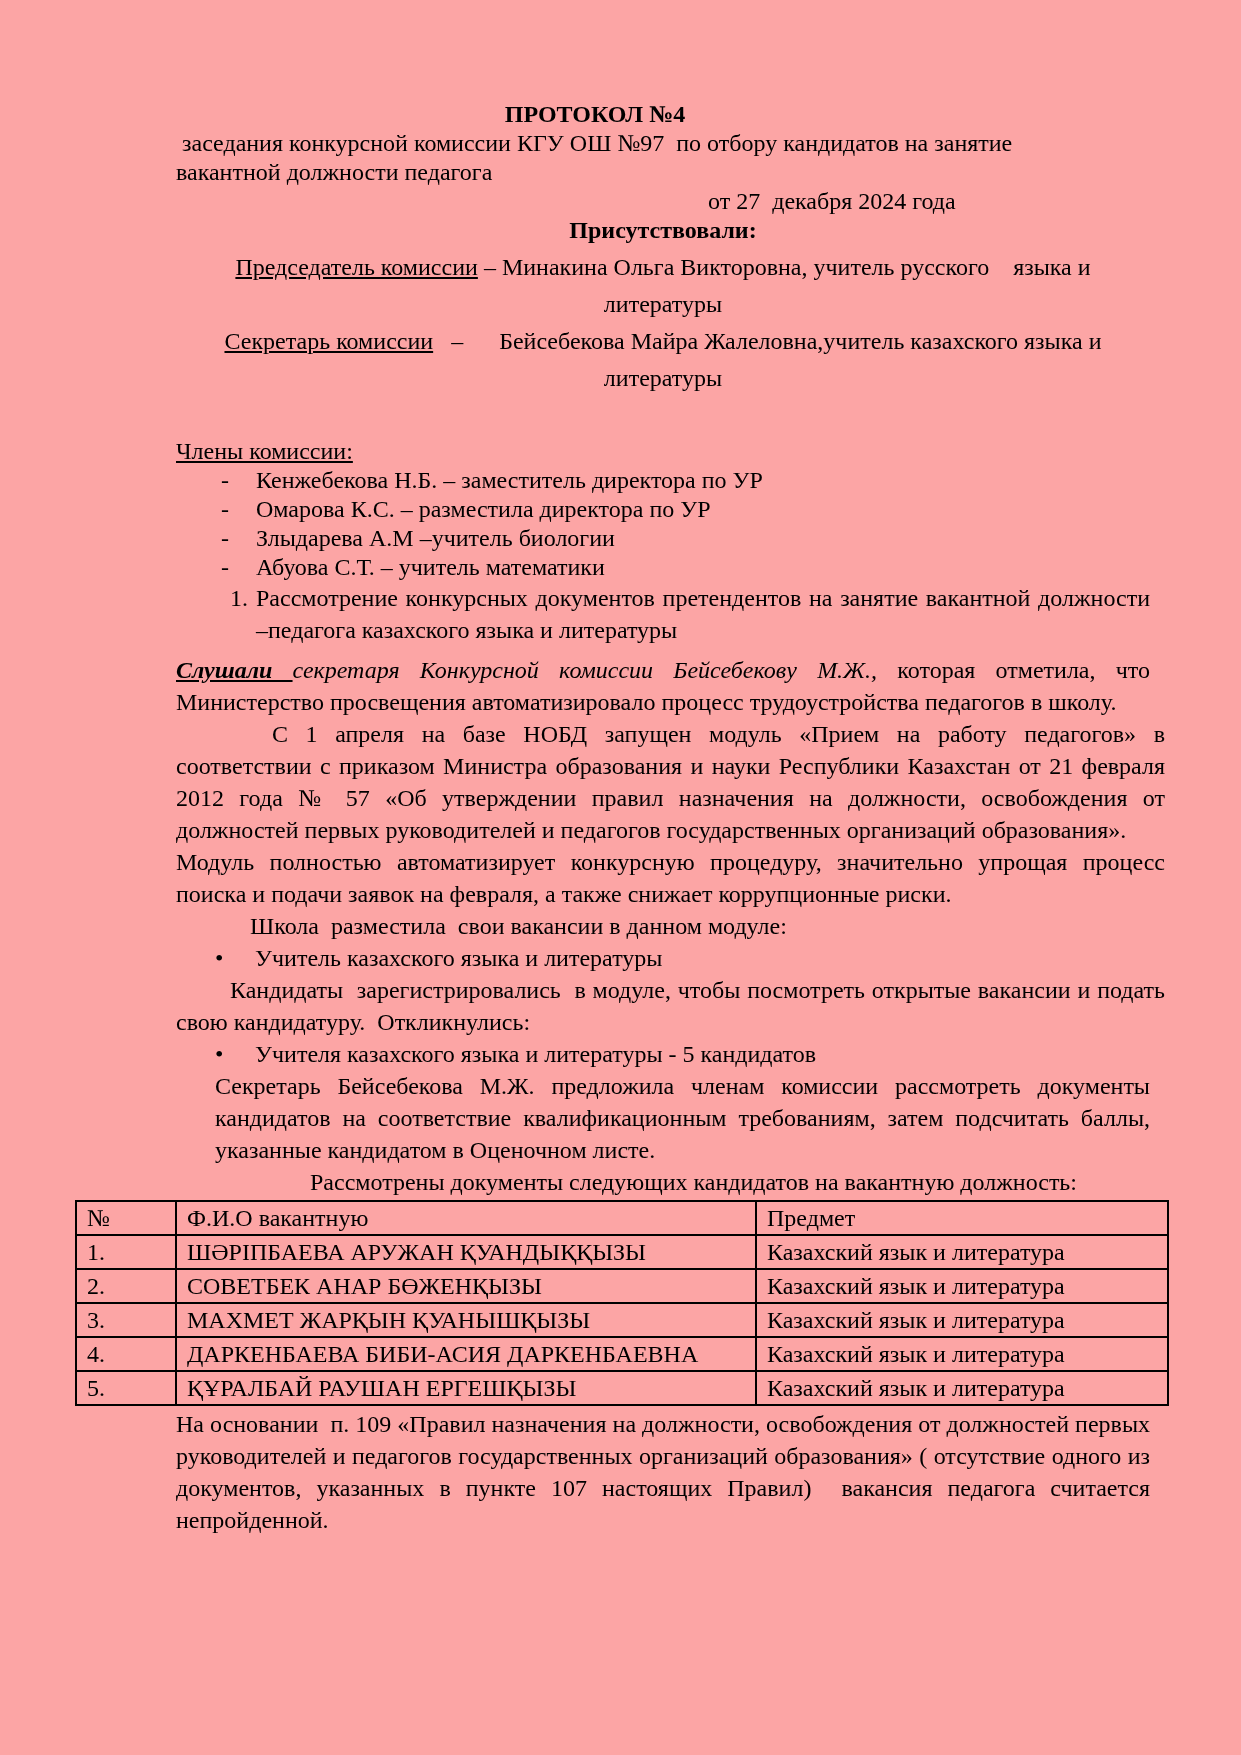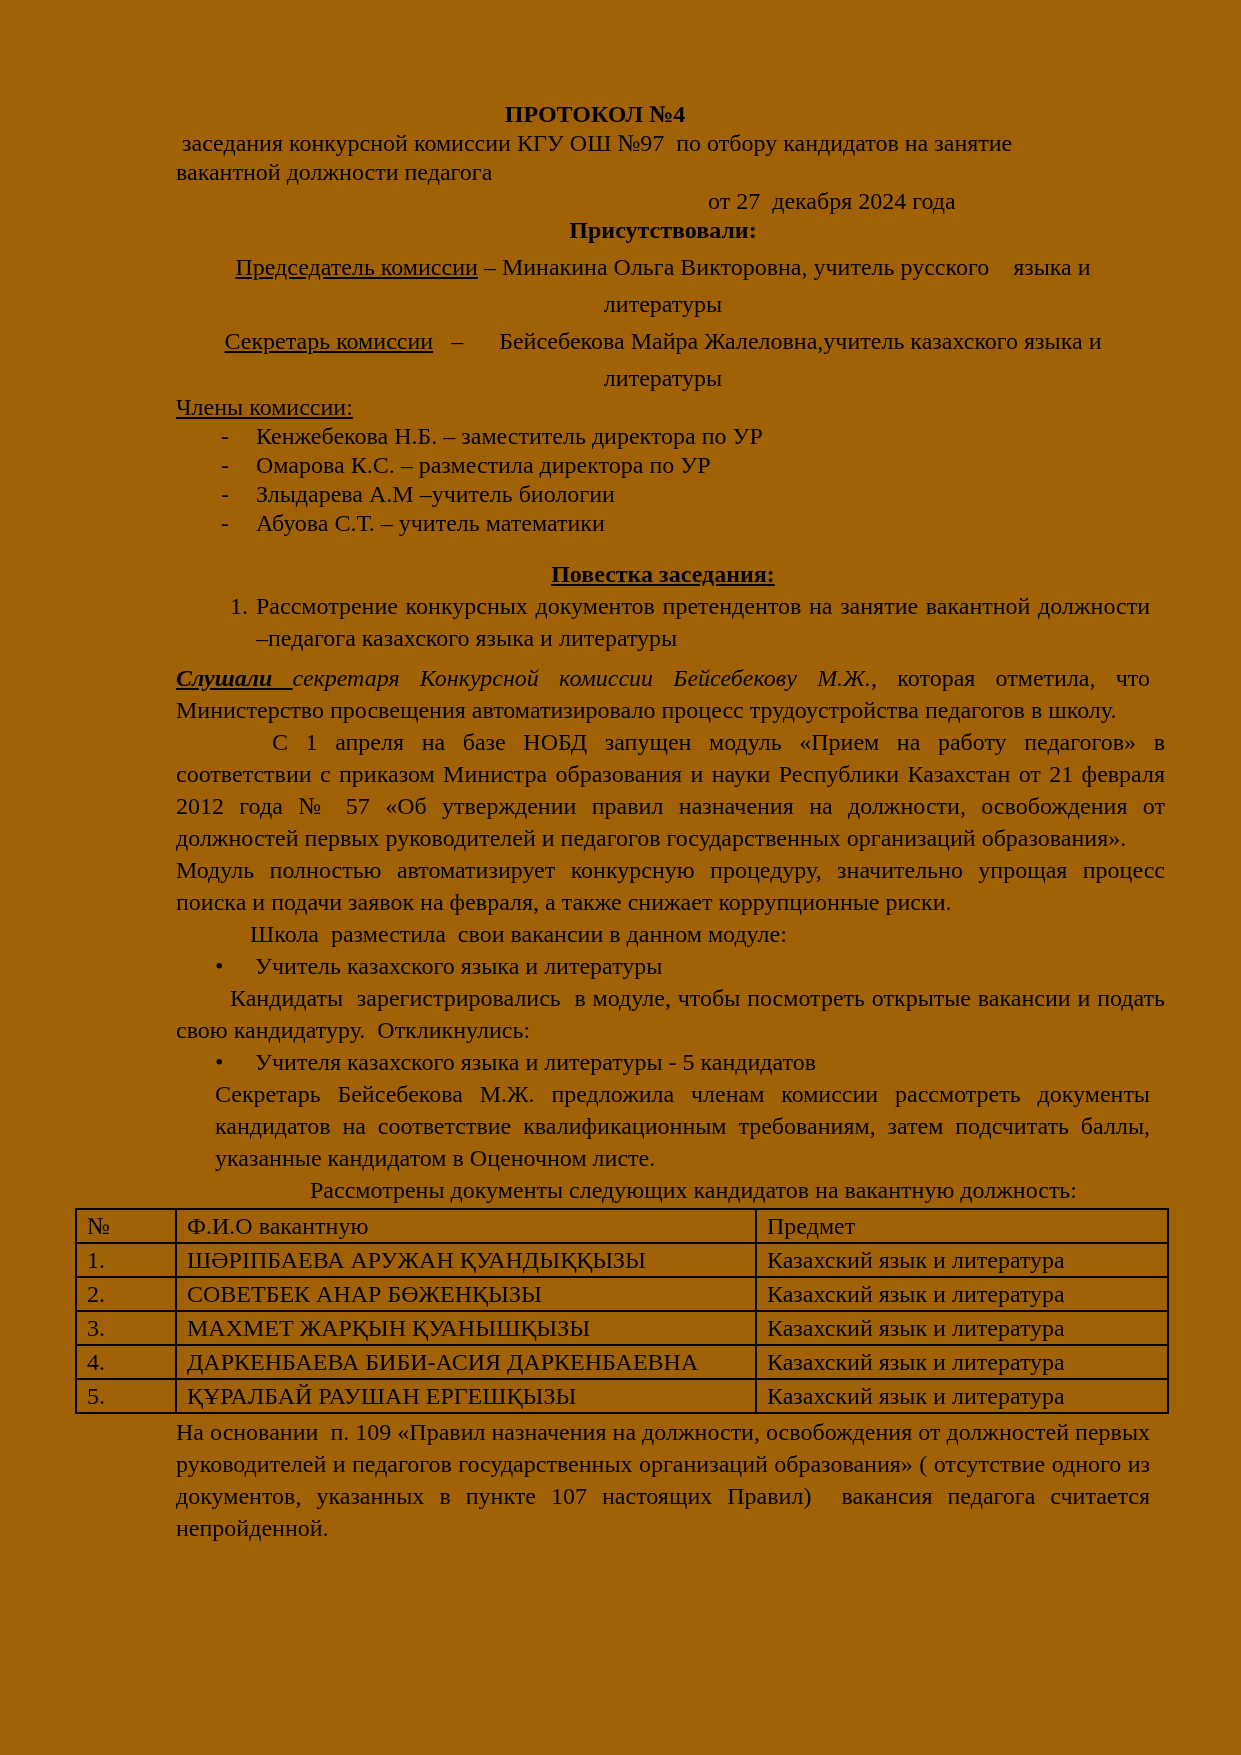--- a/index.html
+++ b/index.html
@@ -1,29 +1,29 @@
 <!DOCTYPE html>
 <html><head>
 <meta charset="utf-8">
 <style>
   html,body{margin:0;padding:0;background:#888;}
   .page{
-    width:1241px;height:1755px;background:#a16207;color:#000000;
+    width:1241px;height:1755px;background:#fca5a5;color:#000000;
     font-family:"Liberation Serif","DejaVu Serif",serif;
     position:relative;overflow:hidden;margin:0 auto;
   }
   .content{padding:100px 74px 0 75px;font-size:24px;}
   .top{line-height:29px;}
   .doc-title{font-weight:bold;text-align:center;margin:0 153px 0 101px;}
   .intro-line{margin-left:101px;white-space:pre;}
   .date-line{margin-left:101px;text-indent:532px;white-space:pre;}
   .attendees-heading{font-weight:bold;text-align:center;margin:0 17px 0 101px;}
   .role-line{text-align:center;margin:8px 17px 0 101px;white-space:pre;}
   .u{text-decoration:underline;}
-  .members-heading{margin-left:101px;}
+  .members-heading{margin-left:101px;margin-top:44px;}
   .dash-item{display:flex;margin:0 17px 0 146px;}
   .dash-item .marker{flex:none;width:35px;}
   .dash-item .txt{flex:1;}
   .body-sec{line-height:32px;}
   .agenda-heading{font-weight:bold;text-align:center;margin:20px 17px 0 101px;}
   .agenda-item{display:flex;margin:0 17px 0 155px;}
   .agenda-item .num{flex:none;width:26px;}
   .agenda-item .txt{flex:1;text-align:justify;}
   .heard{margin:8px 17px 0 101px;text-align:justify;}
   .heard .lead{font-weight:bold;font-style:italic;text-decoration:underline;}
@@ -80,21 +80,20 @@
         <span class="marker">-</span>
         <span class="txt">Злыдарева А.М –учитель биологии</span>
       </div>
       <div class="dash-item">
         <span class="marker">-</span>
         <span class="txt">Абуова С.Т. – учитель математики</span>
       </div>
     </div>
 
     <div class="body-sec">
-      <div class="agenda-heading"><span class="u">Повестка заседания:</span></div>
 
       <div class="agenda-item">
         <span class="num">1.</span>
         <span class="txt">Рассмотрение конкурсных документов претендентов на занятие вакантной должности –педагога казахского языка и литературы</span>
       </div>
 
       <div class="heard"><span class="lead">Слушали </span><span class="it">секретаря Конкурсной комиссии Бейсебекову М.Ж.,</span><span> которая отметила, что Министерство просвещения автоматизировало процесс трудоустройства педагогов в школу.</span></div>
 
       <div class="para ind96">С 1 апреля на базе НОБД запущен модуль «Прием на работу педагогов» в соответствии с приказом Министра образования и науки Республики Казахстан от 21 февраля 2012 года № 57 «Об утверждении правил назначения на должности, освобождения от должностей первых руководителей и педагогов государственных организаций образования».</div>
 

